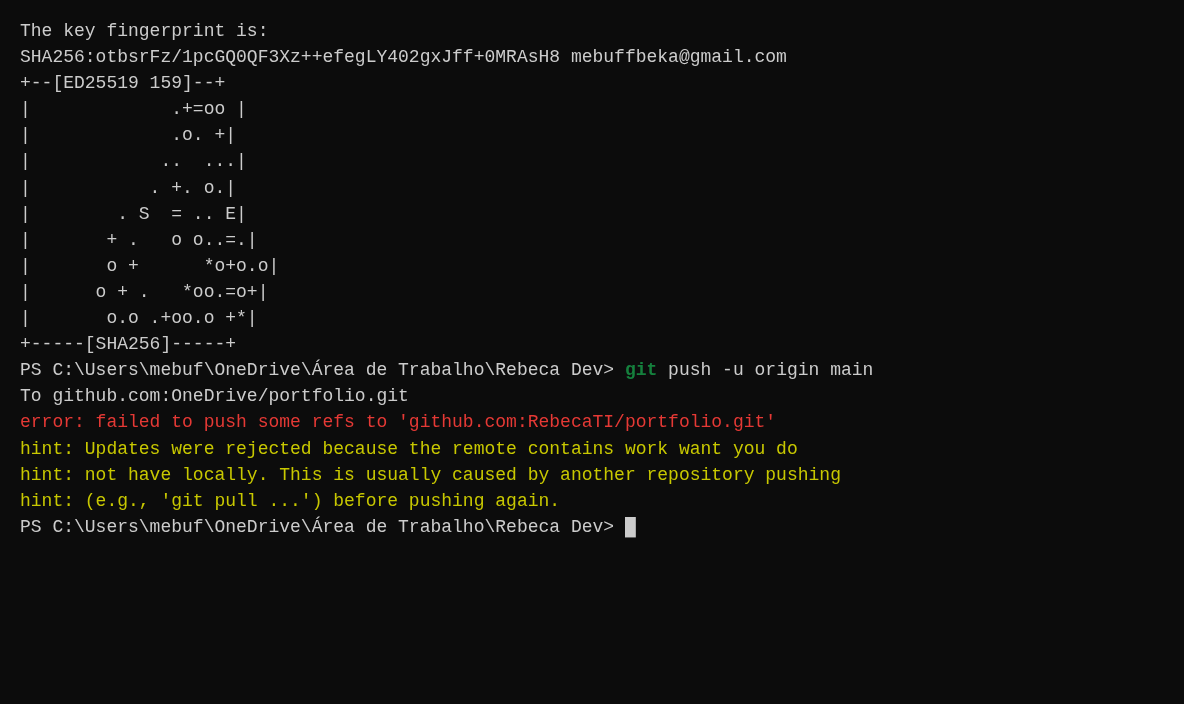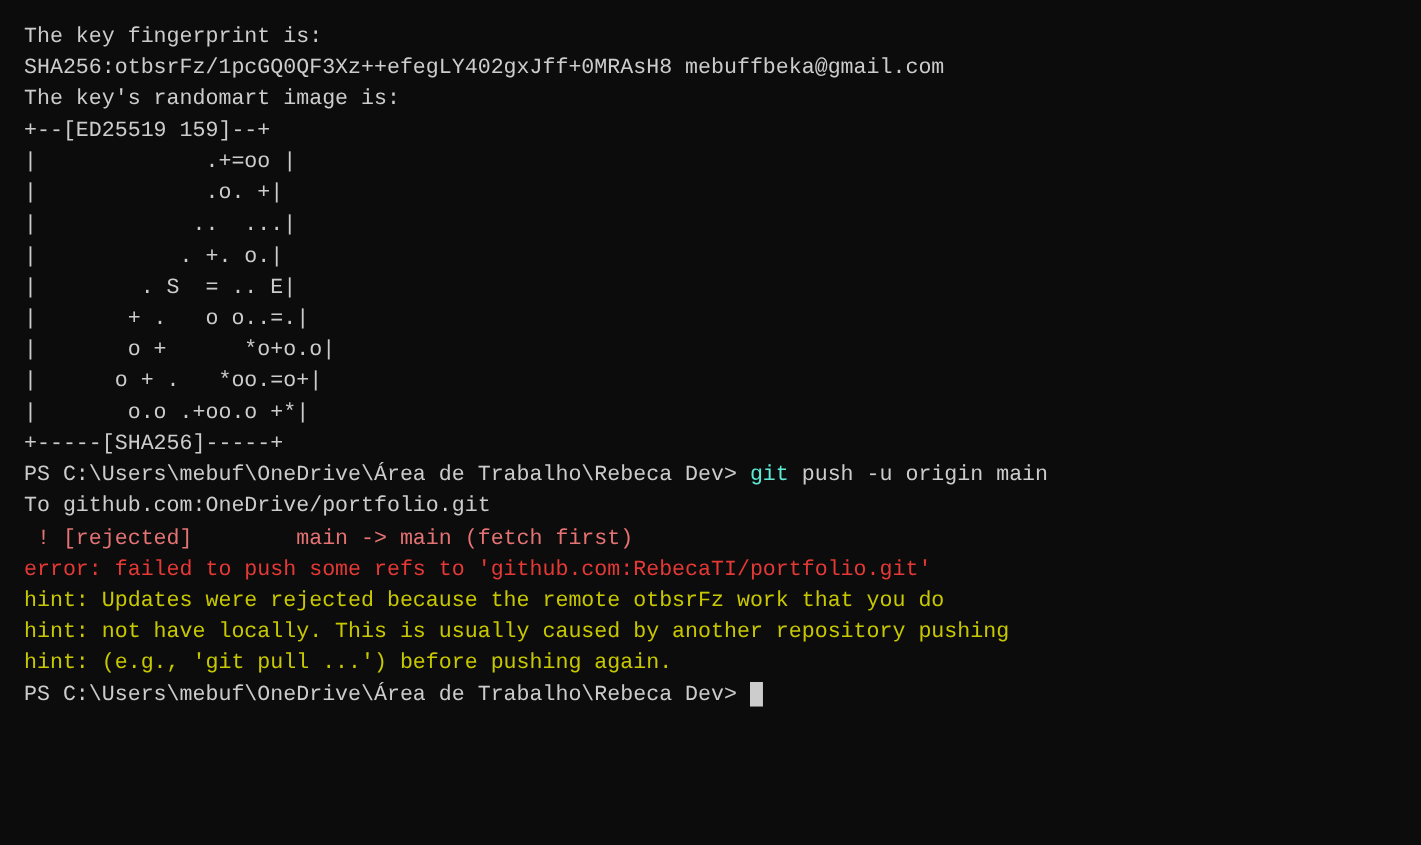--- a/index.html
+++ b/index.html
@@ -28,33 +28,31 @@
       white-space: pre;
       display: block;
     }
   </style>
 </head>
 <body>
 
 <div class="terminal">
 <span class="line"><span style="color: rgb(204, 204, 204);">The key fingerprint is:</span></span>
     <span class="line"><span style="color: rgb(204, 204, 204);">SHA256:otbsrFz/1pcGQ0QF3Xz++efegLY402gxJff+0MRAsH8 mebuffbeka@gmail.com</span></span>
-    <span class="line"><span style="color: rgb(204, 204, 204);">The key's randomart image is:</span></span>
     <span class="line"><span style="color: rgb(204, 204, 204);">+--[ED25519 159]--+</span></span>
     <span class="line"><span style="color: rgb(204, 204, 204);">|             .+=oo |</span></span>
     <span class="line"><span style="color: rgb(204, 204, 204);">|             .o. +|</span></span>
     <span class="line"><span style="color: rgb(204, 204, 204);">|            ..  ...|</span></span>
     <span class="line"><span style="color: rgb(204, 204, 204);">|           . +. o.|</span></span>
     <span class="line"><span style="color: rgb(204, 204, 204);">|        . S  = .. E|</span></span>
     <span class="line"><span style="color: rgb(204, 204, 204);">|       + .   o o..=.|</span></span>
     <span class="line"><span style="color: rgb(204, 204, 204);">|       o +      *o+o.o|</span></span>
     <span class="line"><span style="color: rgb(204, 204, 204);">|      o + .   *oo.=o+|</span></span>
     <span class="line"><span style="color: rgb(204, 204, 204);">|       o.o .+oo.o +*|</span></span>
     <span class="line"><span style="color: rgb(204, 204, 204);">+-----[SHA256]-----+</span></span>
-    <span class="line"><span style="color: rgb(204, 204, 204);">PS C:\Users\mebuf\OneDrive\Área de Trabalho\Rebeca Dev&gt; </span><span style="color: #5eead4; font-weight: normal;">git</span><span style="color: rgb(204, 204, 204);"> push -u origin main</span></span>
+    <span class="line"><span style="color: rgb(204, 204, 204);">PS C:\Users\mebuf\OneDrive\Área de Trabalho\Rebeca Dev&gt; </span><span style="color: #15803d; font-weight: bold;">git</span><span style="color: rgb(204, 204, 204);"> push -u origin main</span></span>
     <span class="line"><span style="color: rgb(204, 204, 204);">To github.com:OneDrive/portfolio.git</span></span>
-    <span class="line"><span style="color: rgb(229, 115, 115);"> ! [rejected]        main -&gt; main (fetch first)</span></span>
     <span class="line"><span style="color: rgb(229, 57, 53);">error: failed to push some refs to 'github.com:RebecaTI/portfolio.git'</span></span>
-    <span class="line"><span style="color: rgb(200, 200, 0);">hint: Updates were rejected because the remote otbsrFz work that you do</span></span>
+    <span class="line"><span style="color: rgb(200, 200, 0);">hint: Updates were rejected because the remote contains work want you do</span></span>
     <span class="line"><span style="color: rgb(200, 200, 0);">hint: not have locally. This is usually caused by another repository pushing</span></span>
     <span class="line"><span style="color: rgb(200, 200, 0);">hint: (e.g., 'git pull ...') before pushing again.</span></span>
     <span class="line"><span style="color: rgb(204, 204, 204);">PS C:\Users\mebuf\OneDrive\Área de Trabalho\Rebeca Dev&gt; </span><span style="color: rgb(204, 204, 204);">█</span></span>
   </div>
 
 </body></html>

